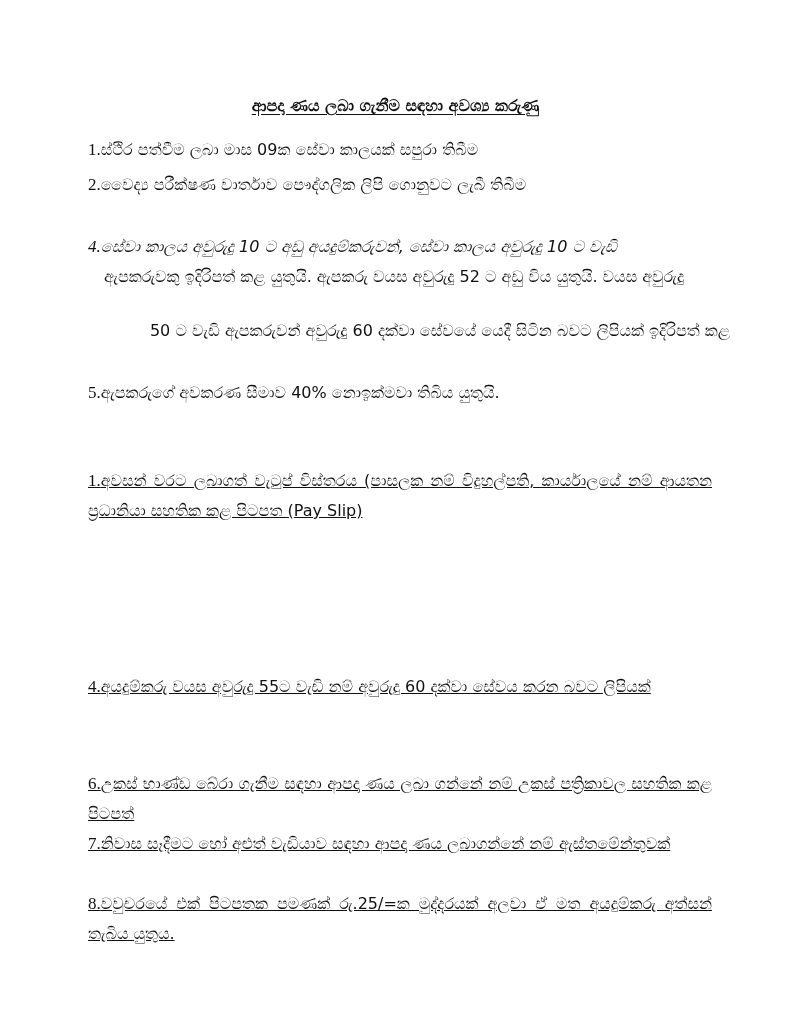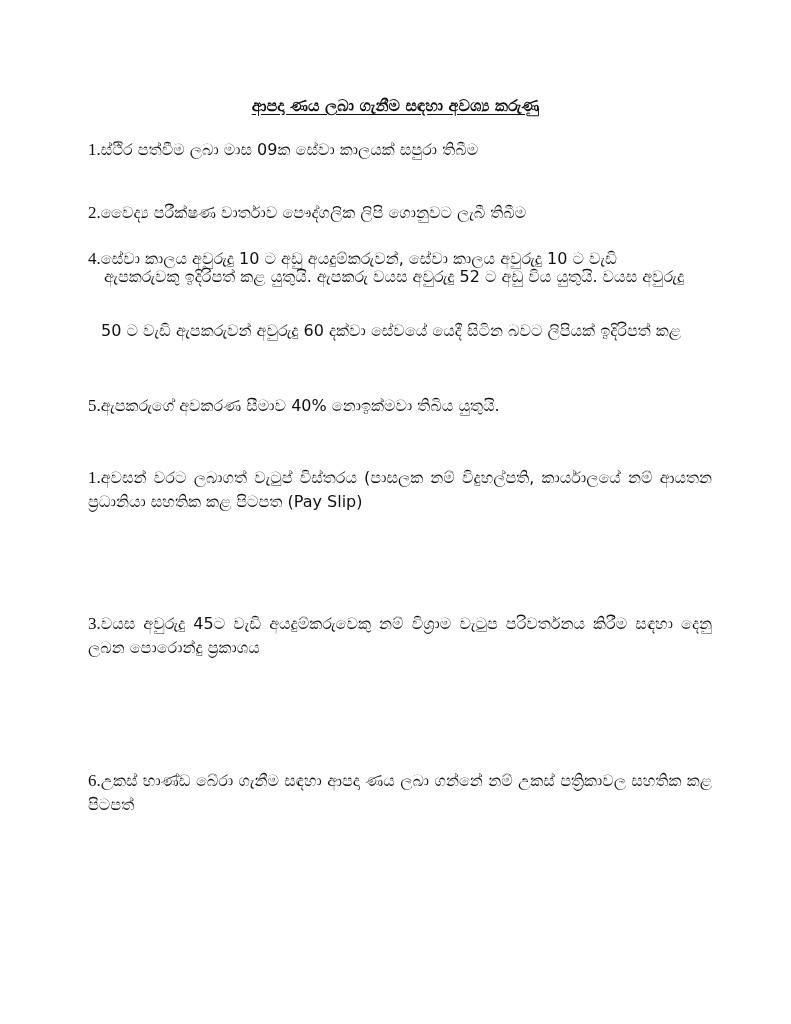--- a/index.html
+++ b/index.html
@@ -15,52 +15,58 @@
     font-size: 16px; font-weight: bold; text-decoration: underline;
     text-underline-offset: 3px; line-height: 20px; white-space: nowrap;
   }
   .item {
     position: absolute; left: 88px; width: 624px;
     font-size: 16px; line-height: 29px;
   }
   .item.justify { text-align: justify; text-align-last: left; }
   .item .num { font-family: "Liberation Serif", serif; font-size: 17px; }
   .item .txt { font-family: "DejaVu Sans", sans-serif; font-size: 16px; }
-  .item.dense { line-height: 24px; }
+  .item.dense { line-height: 30px; text-decoration: underline; }
 </style>
 </head>
 <body>
 
 <div class="page">
 
   <div class="heading" style="top:96px;">ආපදා ණය ලබා ගැනීම සඳහා අවශ්‍ය කරුණු</div>
 
   <div class="item" style="top:135px;">
     <span class="num">1.</span><span class="txt">ස්ථිර පත්වීම ලබා මාස 09ක සේවා කාලයක් සපුරා තිබීම</span>
   </div>
-  <div class="item" style="top:170px;margin-top:28px;">
+  <div class="item" style="top:170px;">
     <span class="num">2.</span><span class="txt">වෛද්‍ය පරීක්ෂණ වාර්තාව පෞද්ගලික ලිපි ගොනුවට ලැබී තිබීම</span>
   </div>
-  <div class="item" style="top:244px;">
+  <div class="item" style="top:232px;font-style:italic;">
     <span class="num">4.</span><span class="txt">සේවා කාලය අවුරුදු 10 ට අඩු අයදුම්කරුවන්, සේවා කාලය අවුරුදු 10 ට වැඩි</span>
   </div>
   <div class="item" style="top:262px; left:104px; width:610px;">
     <span class="txt">ඇපකරුවකු ඉදිරිපත් කළ යුතුයි. ඇපකරු වයස අවුරුදු 52 ට අඩු විය යුතුයි. වයස අවුරුදු</span>
   </div>
-  <div class="item" style="top:316px; left:101px; width:610px;">
+  <div class="item" style="top:316px; left:120px; width:610px;text-align:right;">
     <span class="txt">50 ට වැඩි ඇපකරුවන් අවුරුදු 60 දක්වා සේවයේ යෙදී සිටින බවට ලිපියක් ඉදිරිපත් කළ</span>
   </div>
-  <div class="item" style="top:391px;">
+  <div class="item" style="top:378px;">
     <span class="num">5.</span><span class="txt">ඇපකරුගේ අවකරණ සීමාව 40% නොඉක්මවා තිබිය යුතුයි.</span>
   </div>
 
 
   <div class="item justify dense" style="top:466px;">
     <span class="num">1.</span><span class="txt">අවසන් වරට ලබාගත් වැටුප් විස්තරය (පාසලක නම් විදුහල්පති, කාර්යාලයේ නම් ආයතන ප්‍රධානියා සහතික කළ පිටපත (Pay Slip)</span>
   </div>
-  <div class="item justify dense" style="top:612px;">
-    <span class="num">3.</span><span class="txt">වයස අවුරුදු 45ට වැඩි අයදුම්කරුවෙකු නම් විශ්‍රාම වැටුප පරිවර්තනය කිරීම සඳහා දෙනු ලබන පොරොන්දු ප්‍රකාශය</span>
+  <div class="item justify dense" style="top:672px;">
+    <span class="num">4.</span><span class="txt">අයදුම්කරු වයස අවුරුදු 55ට වැඩි නම් අවුරුදු  60 දක්වා සේවය කරන බවට ලිපියක්</span>
   </div>
   <div class="item justify dense" style="top:769px;">
     <span class="num">6.</span><span class="txt">උකස් භාණ්ඩ බේරා ගැනීම සඳහා ආපදා ණය ලබා ගන්නේ නම් උකස් පත්‍රිකාවල සහතික කළ පිටපත්</span>
+  </div>
+  <div class="item justify dense" style="top:829px;">
+    <span class="num">7.</span><span class="txt">නිවාස සෑදීමට හෝ අළුත් වැඩියාව සඳහා ආපදා ණය ලබාගන්නේ නම් ඇස්තමේන්තුවක්</span>
+  </div>
+  <div class="item justify dense" style="top:889px;">
+    <span class="num">8.</span><span class="txt">වවුචරයේ එක් පිටපතක පමණක් රු.25/=ක මුද්දරයක් අලවා ඒ මත අයදුම්කරු අත්සන් තැබිය යුතුය.</span>
   </div>
 
 </div>
 
 </body></html>

